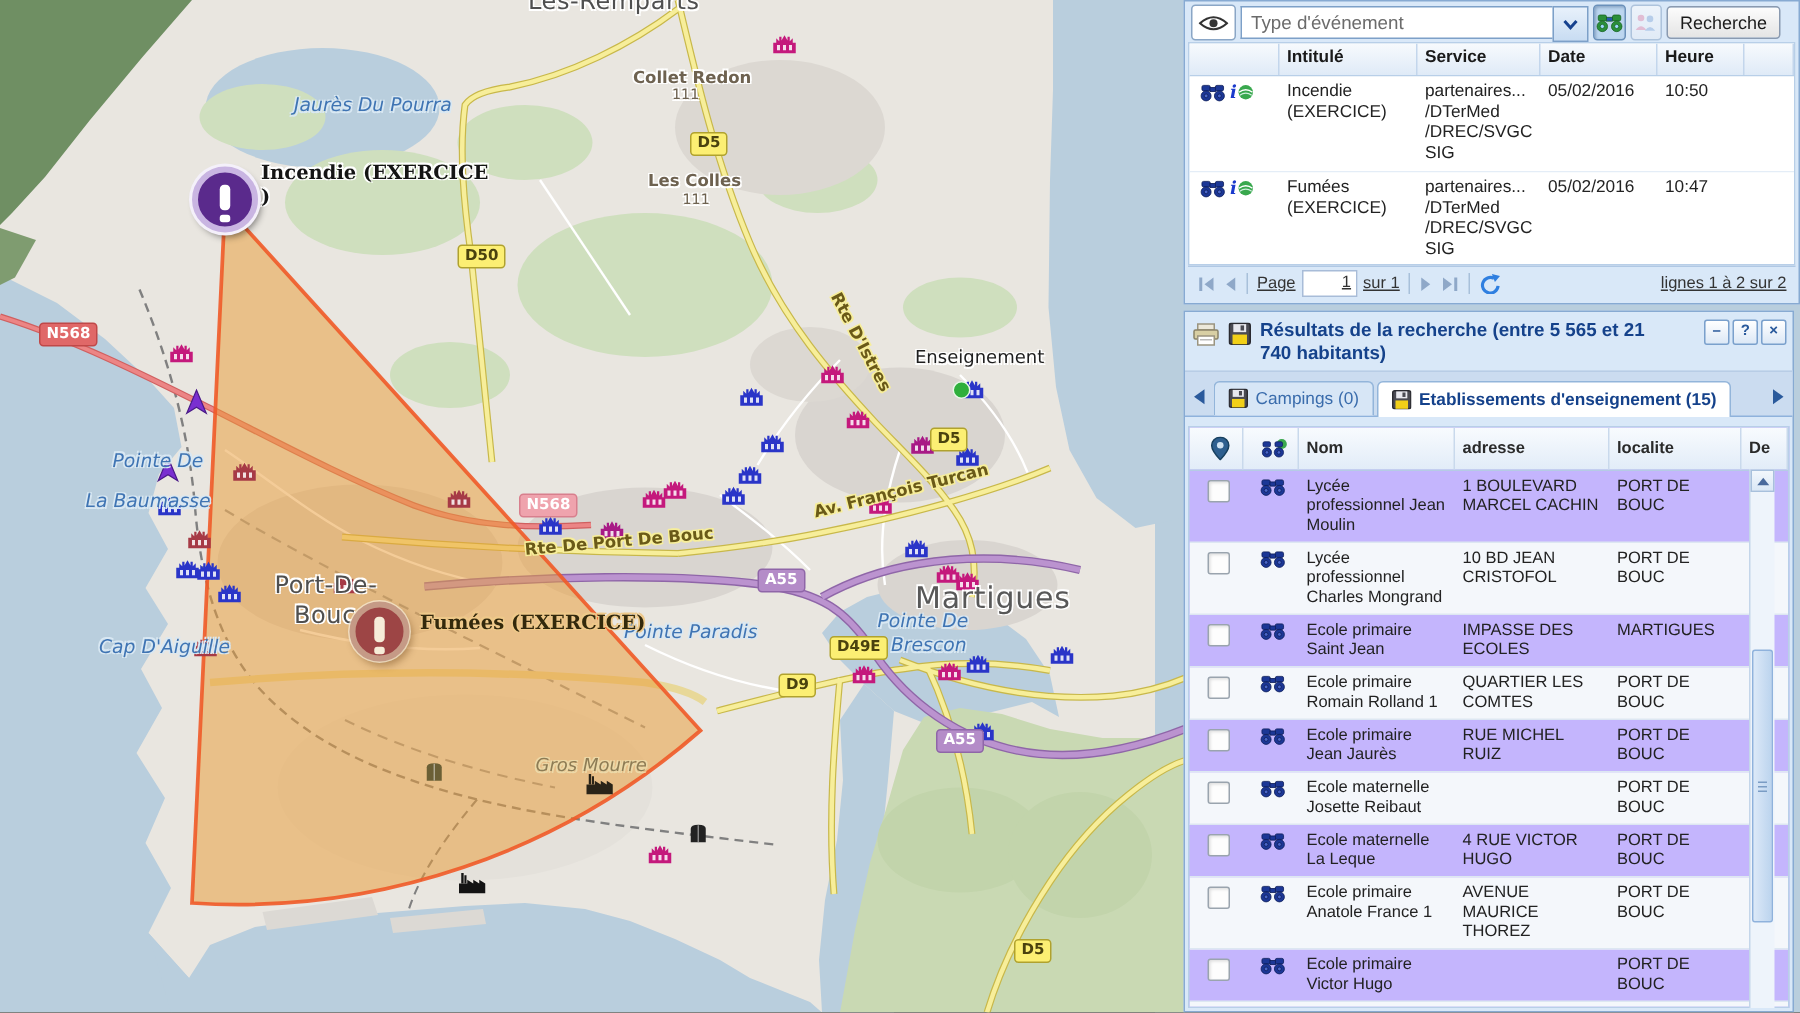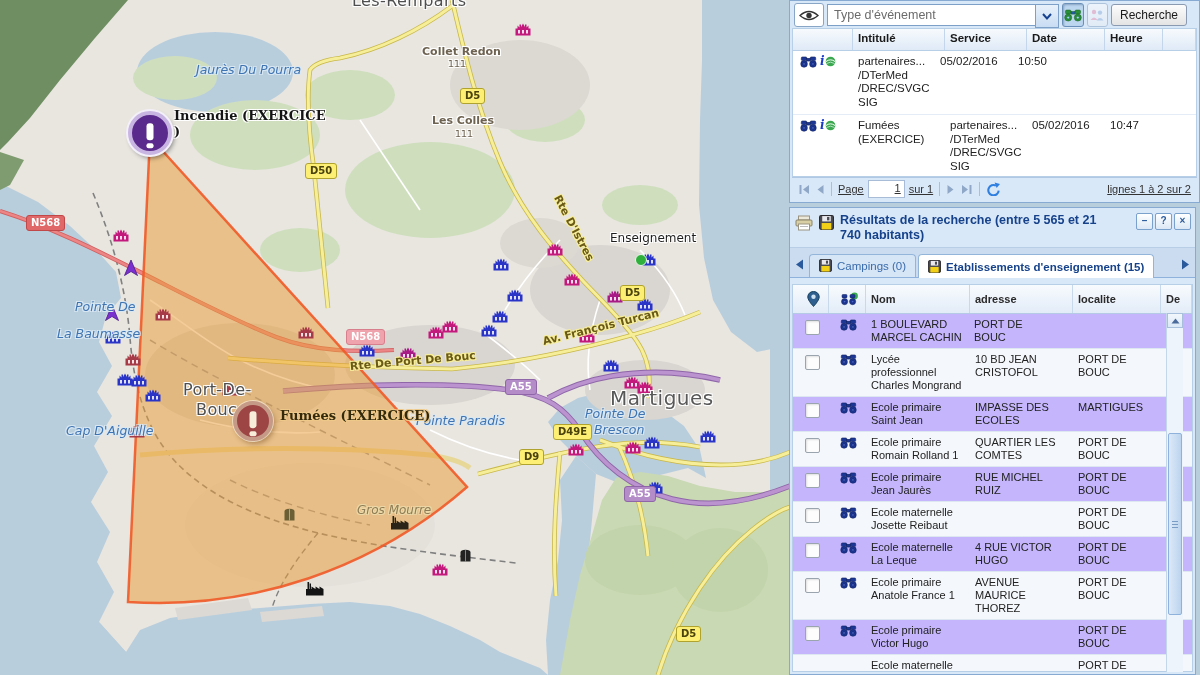--- a/index.html
+++ b/index.html
@@ -787,20 +787,21 @@
                 </svg></span>
               <span class="i-info">
                 <em>i</em>
                 <svg width="11" height="11" viewBox="0 0 11 11">
                   <circle cx="5.5" cy="5.5" r="4.8" fill="#39a84e"></circle>
                   <path d="M1,5.5 Q5.5,2.2 10,5.5" stroke="#fff" stroke-width="1" fill="none"></path>
                   <path d="M1.5,7.5 Q5.5,4.8 9.5,7.5" stroke="#cfeedd" stroke-width="0.8" fill="none"></path>
                 </svg>
               </span>
             </div>
+            <div class="c c-intit">Incendie (EXERCICE)</div>
             <div class="c c-serv serv-txt">partenaires...
 /DTerMed
 /DREC/SVGC
 SIG</div>
             <div class="c c-date">05/02/2016</div>
             <div class="c c-heure">10:50</div>
             <div class="c c-rest"></div>
           </div>
 
           <div class="erow">
@@ -969,20 +970,21 @@
                     <rect x="1.2" y="1" width="6" height="4" rx="1.2"></rect>
                     <rect x="10.8" y="1" width="6" height="4" rx="1.2"></rect>
                     <rect x="7" y="2.5" width="4" height="3"></rect>
                     <circle cx="4.2" cy="8.6" r="3.6"></circle>
                     <circle cx="13.8" cy="8.6" r="3.6"></circle>
                     <circle cx="4.2" cy="8.6" r="1.4" fill="#4a66c8"></circle>
                     <circle cx="13.8" cy="8.6" r="1.4" fill="#4a66c8"></circle>
                   </g>
                 </svg></span>
             </div>
+            <div class="rc rc-nom">Lycée professionnel Jean Moulin</div>
             <div class="rc rc-adr">1 BOULEVARD MARCEL CACHIN</div>
             <div class="rc rc-loc">PORT DE BOUC</div>
             <div class="rc rc-de"></div>
           </div>
 
           <div class="rrow">
             <div class="rc rc-cb">
               <span class="checkbox"></span>
             </div>
             <div class="rc rc-ic">

